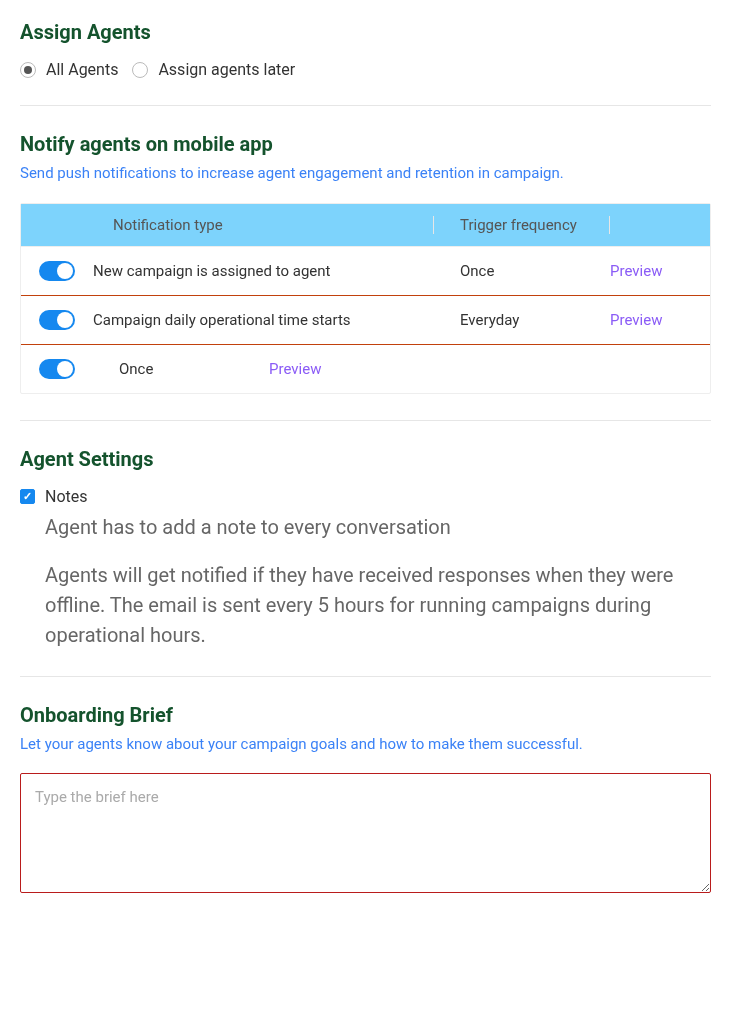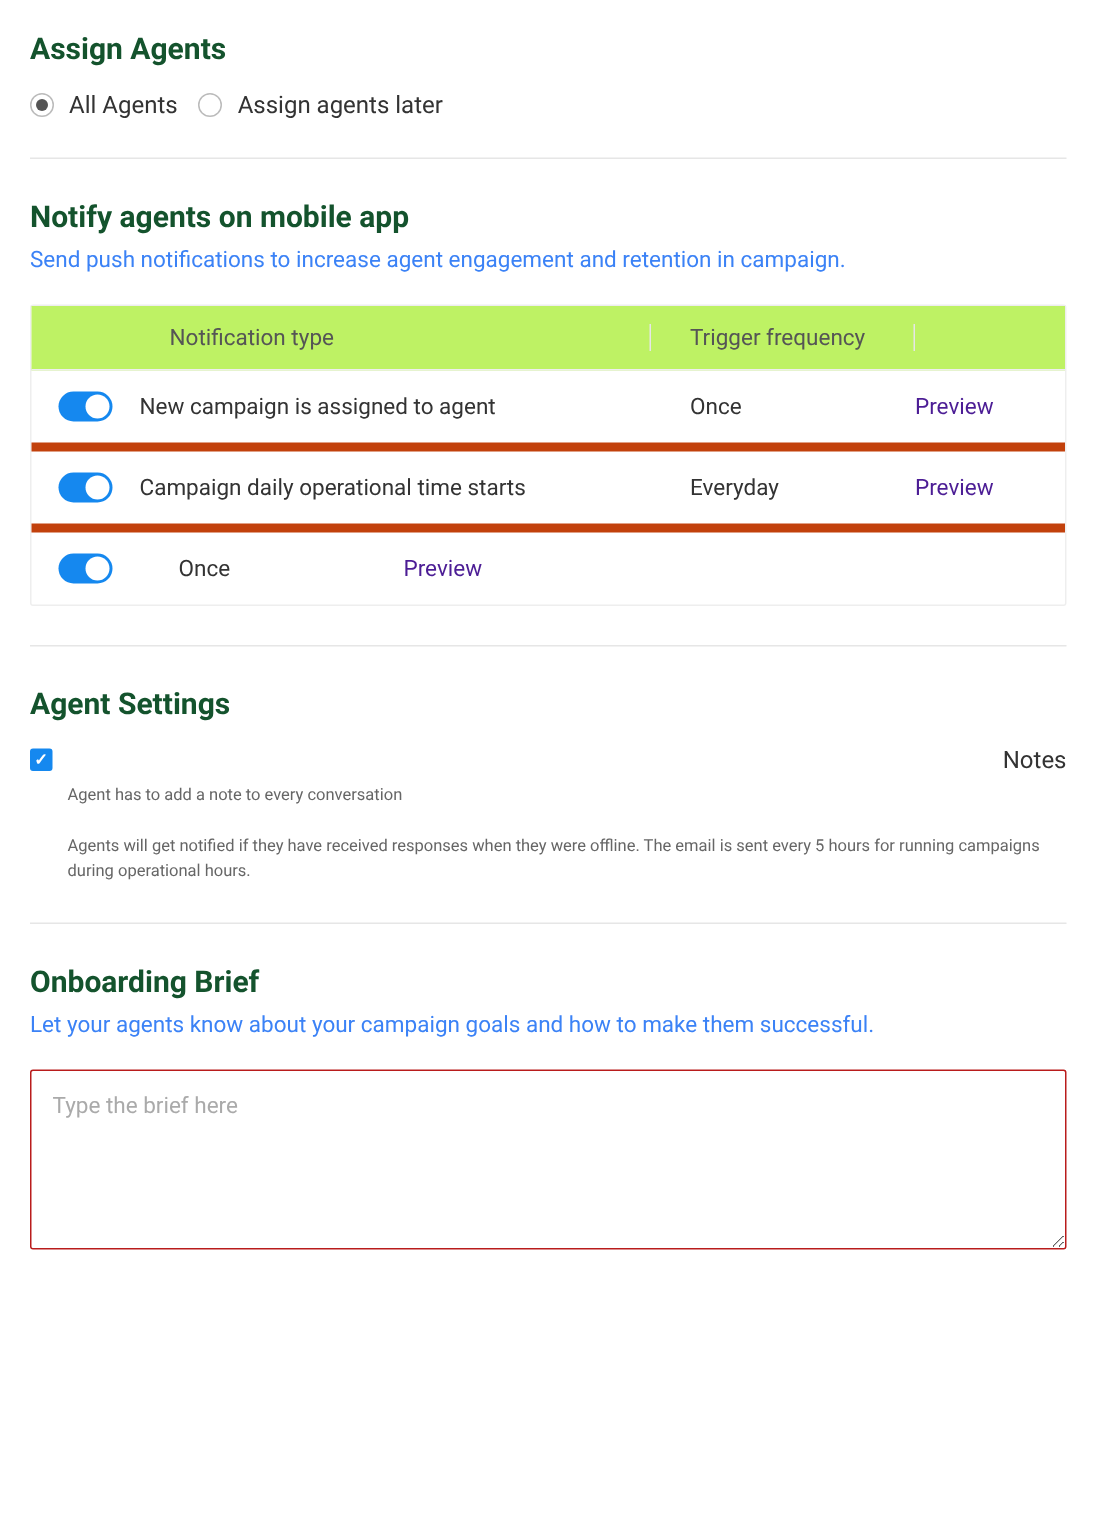--- a/index.html
+++ b/index.html
@@ -48,31 +48,31 @@
       margin: 26px 0;
     }
     
     .notif-table {
       width: 100%;
       border: 1px solid #eee;
       border-radius: 2px;
     }
     .notif-head {
       display: flex;
-      background: #bef264;
+      background: #7dd3fc;
       font-size: 15px;
       color: #555;
       padding: 12px 0;
       border-bottom: 1px solid #eee;
     }
     .notif-row {
       display: flex;
       align-items: center;
       padding: 14px 0;
-      border-bottom: 6px solid #c2410c;
+      border-bottom: 1px solid #c2410c;
       font-size: 15px;
       color: #333;
     }
     .notif-row:last-child { border-bottom: none; }
     .col-toggle { width: 72px; display: flex; justify-content: center; }
     .col-type { flex: 1; padding-right: 12px; }
     .col-freq { width: 150px; margin-left: 26px; }
     .col-action { width: 100px; }
     .notif-head .col-type, .notif-head .col-freq { border-right: 1px solid #e6e6e6; }
     .notif-head .col-type { padding-left: 20px; }
@@ -85,27 +85,27 @@
     }
     .toggle::after {
       content: "";
       position: absolute;
       width: 16px; height: 16px;
       background: #fff;
       border-radius: 50%;
       top: 2px; right: 2px;
     }
     .preview-link {
-      color: #4c1d95;
+      color: #8b5cf6;
       cursor: pointer;
       font-size: 15px;
     }
     
     .check-item { margin-bottom: 18px; }
-    .check-row { display: flex; align-items: center; margin-bottom: 6px; cursor: pointer; justify-content: space-between; }
+    .check-row { display: flex; align-items: center; margin-bottom: 6px; cursor: pointer; }
     .checkbox {
       width: 15px; height: 15px;
       border: 1.5px solid #999;
       border-radius: 2px;
       margin-right: 10px;
       display: inline-flex;
       align-items: center; justify-content: center;
       flex-shrink: 0;
     }
     .checkbox.checked {
@@ -114,21 +114,21 @@
     }
     .checkbox.checked::after {
       content: "✓";
       color: #fff;
       font-size: 11px;
       font-weight: bold;
       line-height: 1;
     }
     .check-label { font-size: 16px; color: #333; }
     .check-desc {
-      font-size: 11px;
+      font-size: 20px;
       color: #666;
       margin-left: 25px;
       line-height: 1.5;
     }
     
     .brief-area {
       width: 100%;
       min-height: 120px;
       border: 1px solid #b91c1c;
       border-radius: 2px;

